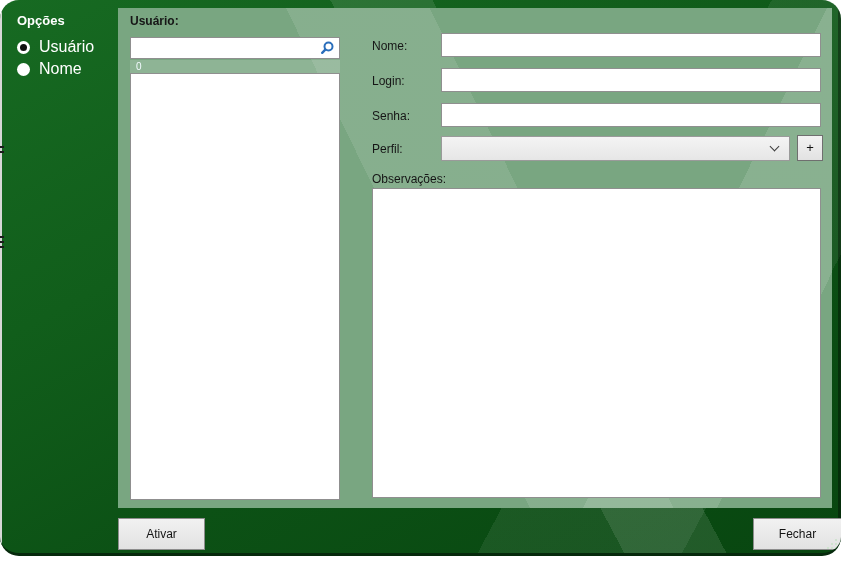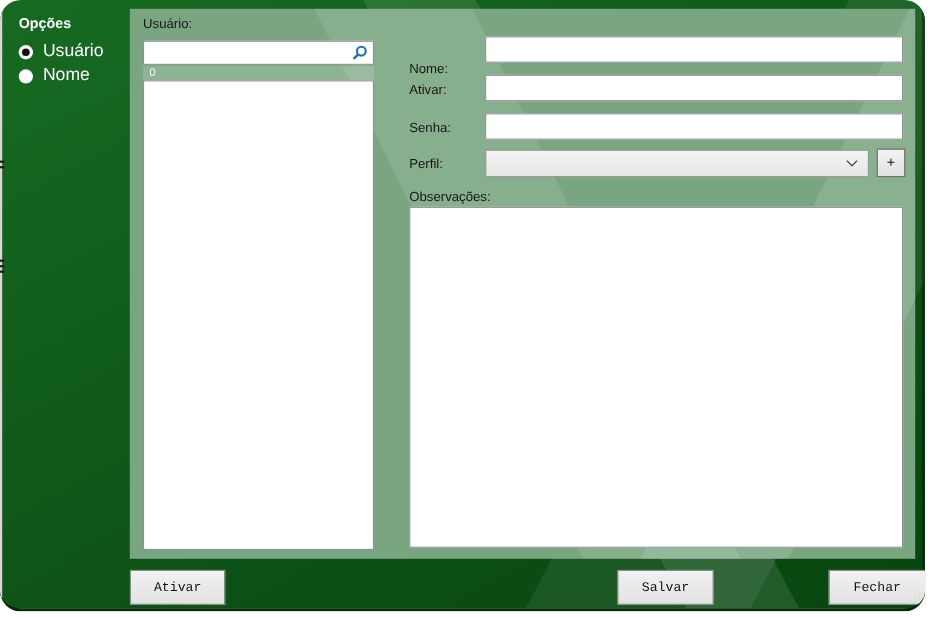--- a/index.html
+++ b/index.html
@@ -80,21 +80,21 @@
   .obs-area {
     position:absolute; left:254px; top:180px; width:449px; height:310px;
     background:#ffffff; border:1px solid #8f8f8f; resize:none; outline:none;
     font-family:"Liberation Sans", sans-serif; font-size:12px; padding:4px;
   }
 
   
   .btn {
     position:absolute; top:518px; height:32px;
     background:linear-gradient(#f1f1f1,#e2e2e2); border:1px solid #8d8d8d;
-    color:#141414; font-size:12px; font-family:Liberation Mono, monospace; cursor:default;
+    color:#141414; font-size:12px; font-family:Liberation Sans, sans-serif; cursor:default;
   }
 
   
   .grip { position:absolute; right:4px; bottom:4px; width:12px; height:12px; }
   .grip i {
     position:absolute; right:0; bottom:0; width:2px; height:2px; background:#cfe3cf;
     box-shadow: -4px 0 #cfe3cf, -8px 0 #cfe3cf,
                 0 -4px #cfe3cf, -4px -4px #cfe3cf,
                 0 -8px #cfe3cf;
   }
@@ -118,53 +118,52 @@
     <span class="dot checked"></span>
     <span class="rlabel">Usuário</span>
   </div>
   <div class="radio-row" style="top:60px;">
     <span class="dot"></span>
     <span class="rlabel">Nome</span>
   </div>
 
   <div class="panel">
 
-    <div class="lbl" style="left:12px; top:6px;">Usuário:</div>
+    <div class="lbl" style="left:12px; top:6px;font-weight:bold;">Usuário:</div>
 
     <div class="search-box">
       <input type="text" value="" style="">
       <svg viewBox="0 0 16 16" width="16" height="16">
         <circle cx="9.5" cy="6.5" r="4" fill="none" stroke="#2a6ebb" stroke-width="2"></circle>
         <line x1="6.3" y1="9.7" x2="3.2" y2="12.8" stroke="#2a6ebb" stroke-width="2.4" stroke-linecap="round"></line>
       </svg>
     </div>
 
     <div class="counter-strip">0</div>
 
     <div class="user-list"></div>
 
-    <div class="lbl" style="left:254px; top:47px;">Nome:</div>
-    <div class="lbl" style="left:254px; top:66px;">Ativar:</div>
+    <div class="lbl" style="left:254px; top:31px;">Nome:</div>
+    <div class="lbl" style="left:254px; top:66px;">Login:</div>
     <div class="lbl" style="left:254px; top:101px;">Senha:</div>
     <div class="lbl" style="left:254px; top:134px;">Perfil:</div>
     <div class="lbl" style="left:254px; top:164px;">Observações:</div>
 
     <input class="txt" style="left: 323px; top: 25px; width: 380px;" type="text" value="">
     <input class="txt" style="left: 323px; top: 60px; width: 380px;" type="text" value="">
     <input class="txt" style="left: 323px; top: 95px; width: 380px;" type="text" value="">
 
     <div class="combo">
       <span style="flex:1; font-size:12px; padding-left:5px;"></span>
       <span class="chev"></span>
     </div>
     <div class="plus-btn">+</div>
 
     <textarea class="obs-area" style=""></textarea>
   </div>
 
   <button class="btn" style="left:118px; width:87px;">Ativar</button>
-  <button class="btn" style="left:561px; width:88px;">Salvar</button>
   <button class="btn" style="left:753px; width:89px;">Fechar</button>
 
   <div class="grip">
       <i></i>
     </div>
 </div>
 
 </body></html>

